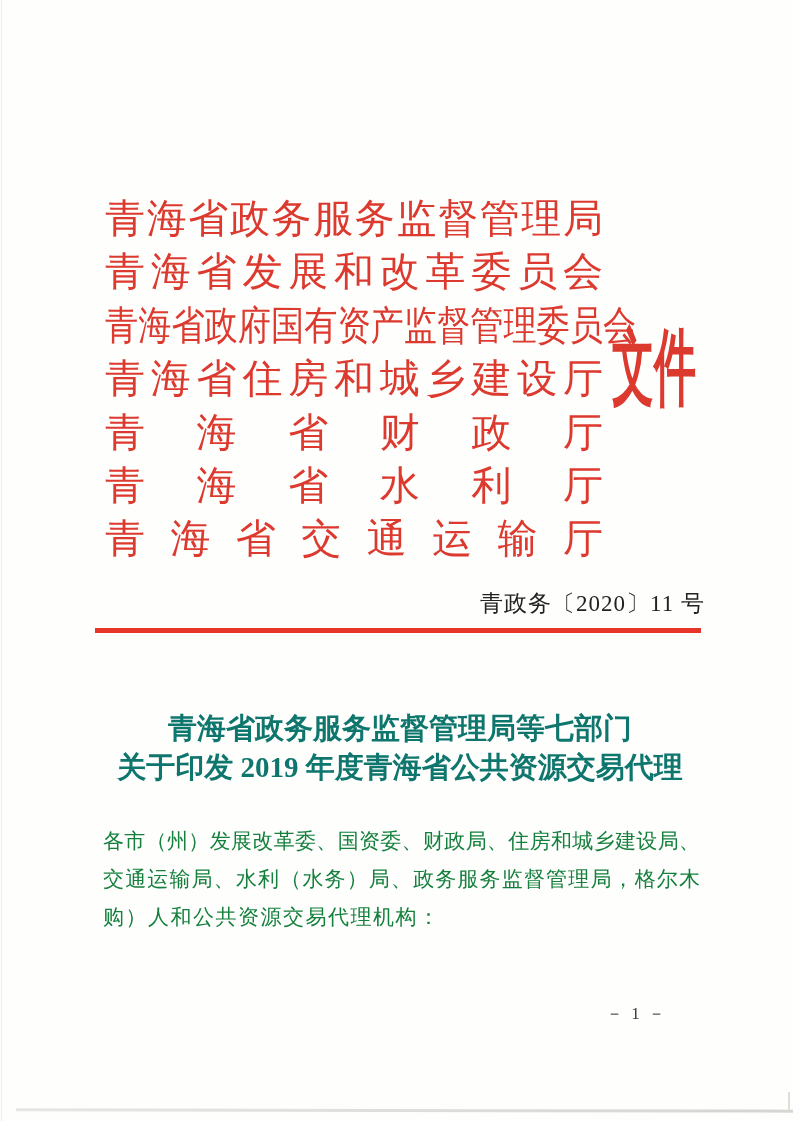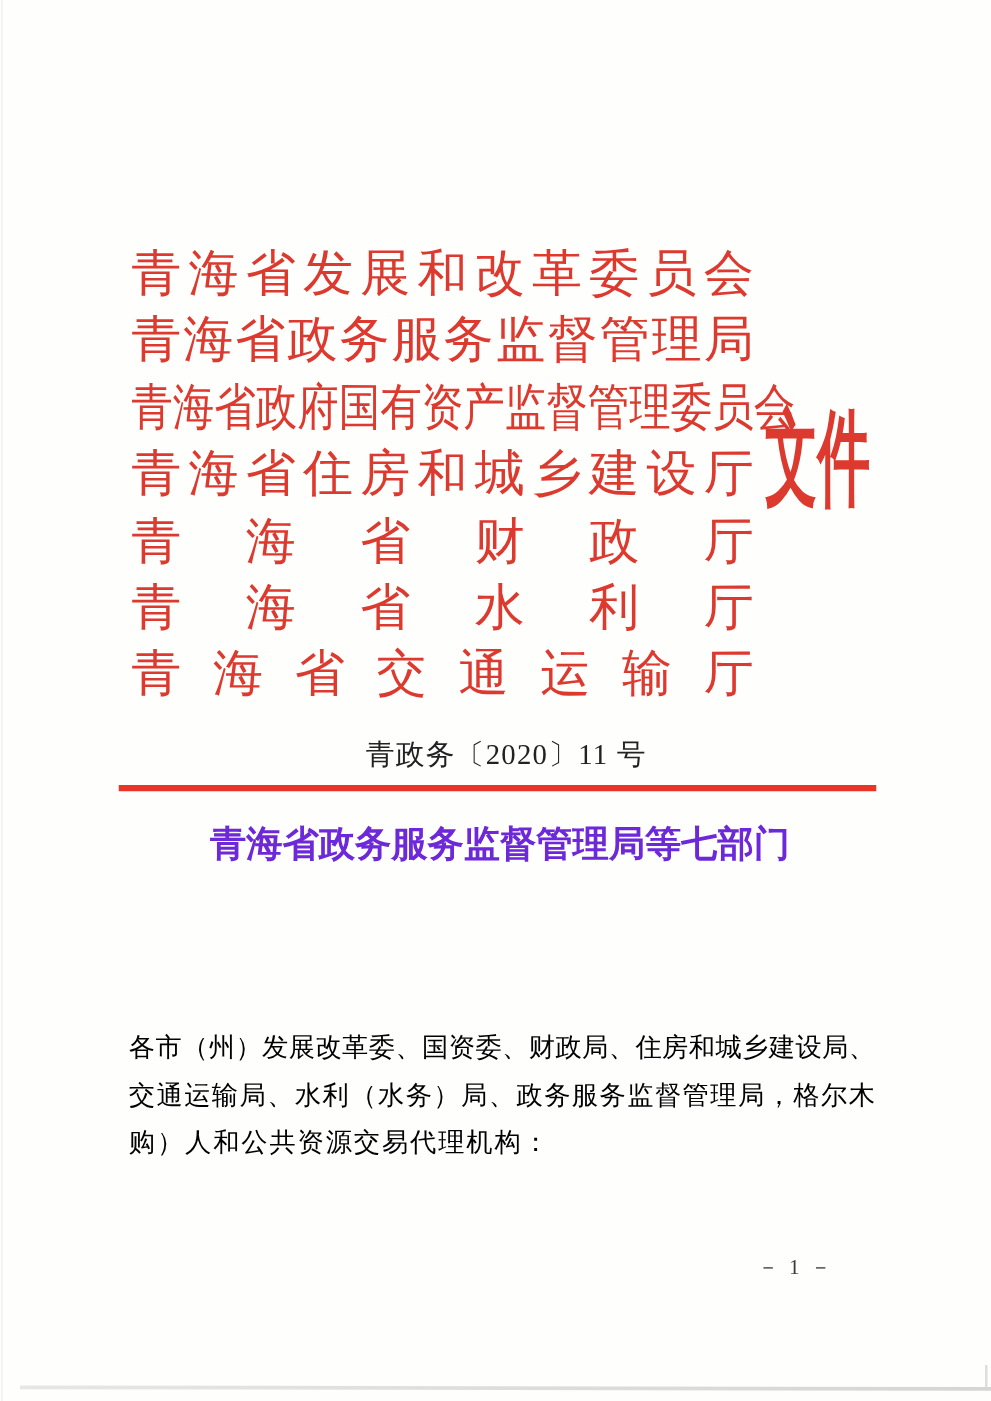--- a/index.html
+++ b/index.html
@@ -53,59 +53,58 @@
     transform: scaleX(0.5);
     transform-origin: 0 0;
   }
 
   
   .doc-number {
     position: absolute;
     left: 105px;
     top: 588px;
     width: 600px;
-    text-align: center;
+    text-align: right;
     font-size: 23px;
     letter-spacing: 1px;
     color: #222222;
   }
 
   
   .red-rule {
     position: absolute;
     left: 95px;
     top: 628px;
     width: 606px;
     height: 5px;
     background: #e8352a;
   }
 
   
   .doc-title {
     position: absolute;
     left: 95px;
-    top: 657px;
+    top: 709px;
     width: 610px;
     text-align: center;
     font-size: 29px;
     font-weight: bold;
     line-height: 38.5px;
-    color: #6d28d9;
+    color: #0f766e;
   }
 
   
   .body-text {
     position: absolute;
     left: 103px;
     top: 822px;
     width: 597px;
     font-size: 21px;
     line-height: 38.2px;
-    color: #000000;
-    font-family: Liberation Mono, monospace;
+    color: #15803d;
   }
   .body-line {
     text-align: justify;
     text-align-last: justify;
     text-justify: inter-character;
     white-space: nowrap;
   }
   .body-line.last {
     text-align: right;
     text-align-last: left;
@@ -148,37 +147,38 @@
     height: 18px;
     background: #dededa;
   }
 </style>
 </head>
 <body>
 
 <div class="page">
 
   <div class="agencies">
+    <div class="agency-line">青海省政务服务监督管理局</div>
     <div class="agency-line">青海省发展和改革委员会</div>
-    <div class="agency-line">青海省政务服务监督管理局</div>
     <div class="agency-line condensed">青海省政府国有资产监督管理委员会</div>
     <div class="agency-line">青海省住房和城乡建设厅</div>
     <div class="agency-line">青海省财政厅</div>
     <div class="agency-line">青海省水利厅</div>
     <div class="agency-line">青海省交通运输厅</div>
   </div>
 
   <div class="wenjian">文件</div>
 
   <div class="doc-number">青政务〔2020〕11 号</div>
 
   <div class="red-rule"></div>
 
   <div class="doc-title">
     <div>青海省政务服务监督管理局等七部门</div>
+    <div>关于印发 2019 年度青海省公共资源交易代理</div>
   </div>
 
   <div class="body-text">
     <div class="body-line">各市（州）发展改革委、国资委、财政局、住房和城乡建设局、</div>
     <div class="body-line">交通运输局、水利（水务）局、政务服务监督管理局，格尔木</div>
     <div class="body-line last">购）人和公共资源交易代理机构：</div>
   </div>
 
   <div class="page-number">－ 1 －</div>
 

